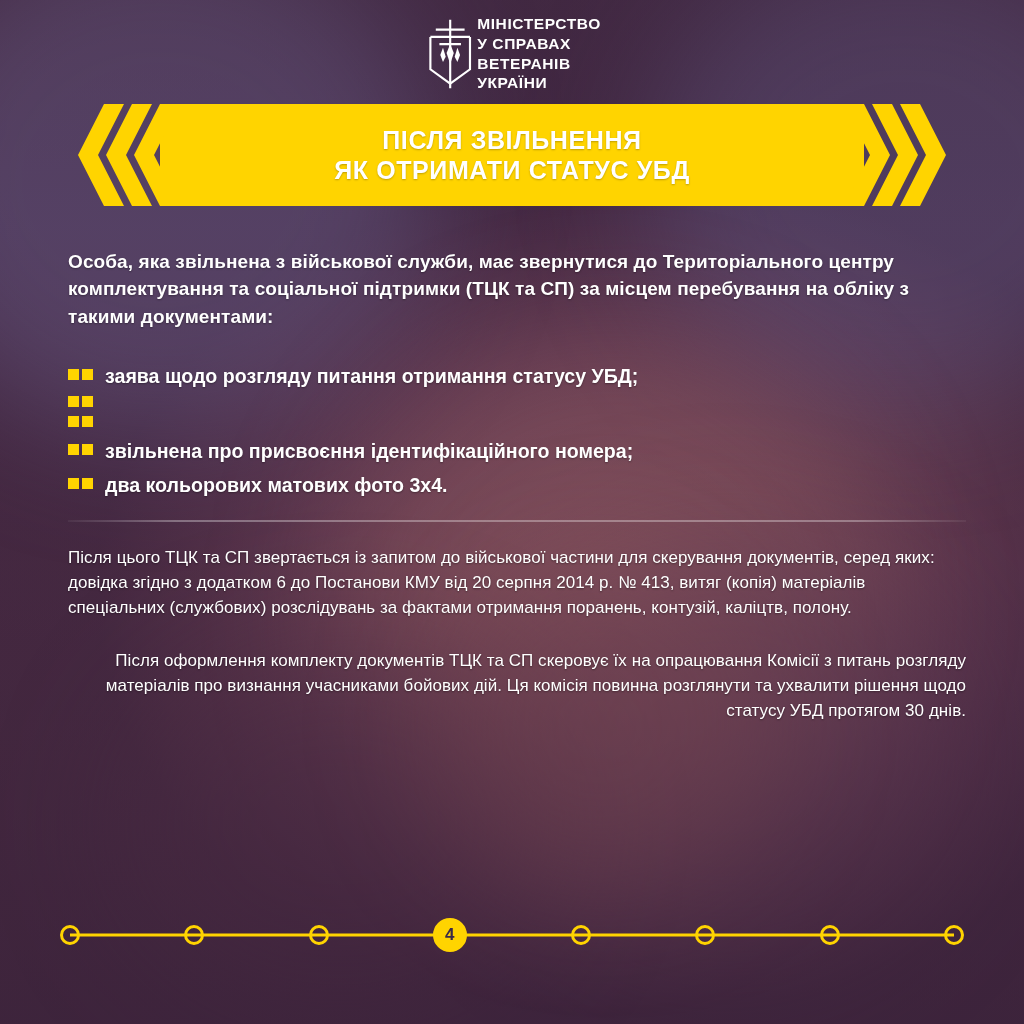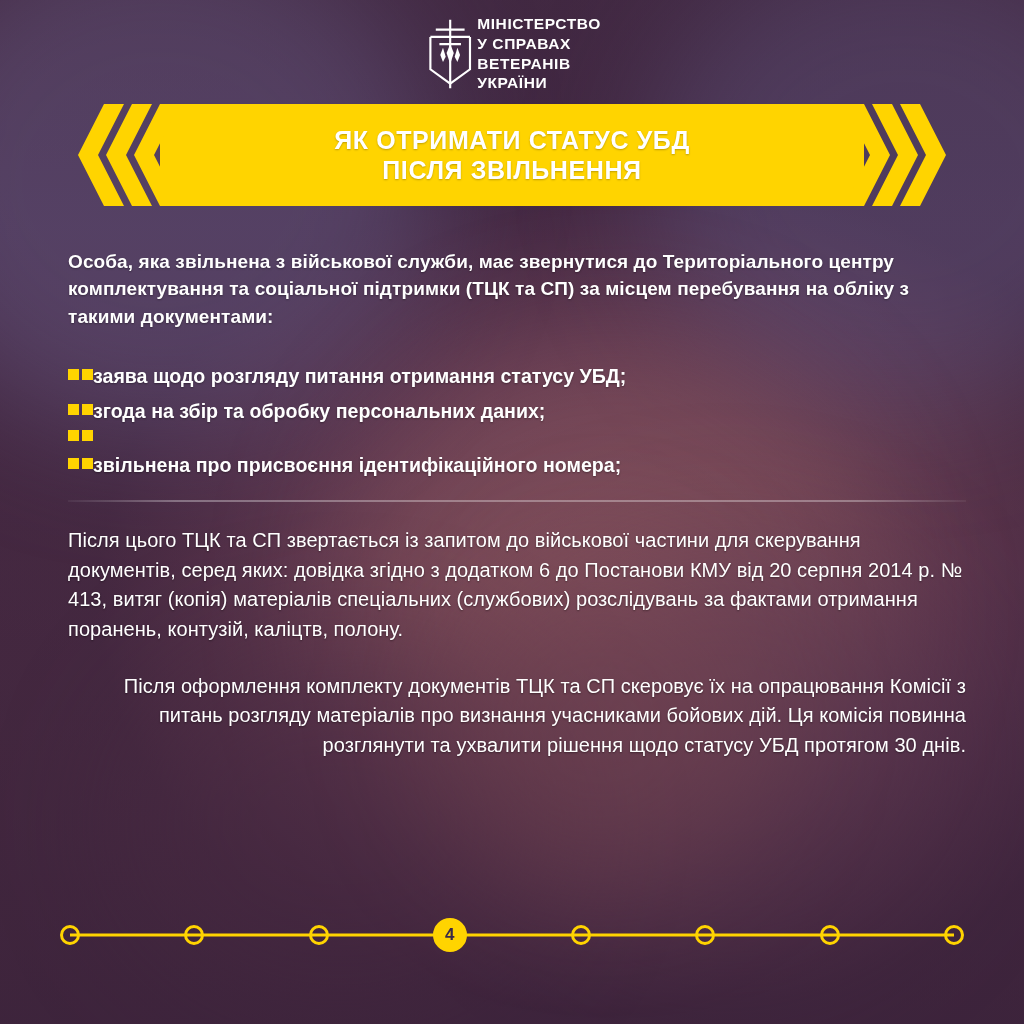--- a/index.html
+++ b/index.html
@@ -125,20 +125,21 @@
     text-shadow: 0 1px 2px rgba(0,0,0,.35);
   }
 
   .bullets {
     margin-top: 34px;
     list-style: none;
   }
   .bullet {
     display: flex;
     align-items: baseline;
+    gap: 12px;
     margin-bottom: 9px;
   }
   .bullet-mark {
     flex: 0 0 auto;
     display: inline-flex;
     gap: 3px;
     transform: translateY(-3px);
   }
   .bullet-mark i {
     display: block;
@@ -156,21 +157,21 @@
 
   .divider {
     margin: 22px 0 0 0;
     height: 2px;
     width: 100%;
     background: linear-gradient(90deg, rgba(255,255,255,.05) 0%, rgba(255,255,255,.32) 12%, rgba(255,255,255,.32) 88%, rgba(255,255,255,.05) 100%);
   }
 
   .para {
     color: #ffffff;
-    font-size: 20px;
+    font-size: 17px;
     line-height: 1.47;
     letter-spacing: .05px;
     text-shadow: 0 1px 2px rgba(0,0,0,.4);
   }
   .para.first { margin-top: 24px; }
   .para.second { margin-top: 28px; text-align: right; }
 
   
   .pager {
     position: absolute;
@@ -265,56 +266,62 @@
 
     <svg class="chev right" viewBox="0 0 102 102">
       <g fill="#ffd400">
         <polygon points="0,0 20,0 46,51 20,102 0,102 26,51"></polygon>
         <polygon points="28,0 48,0 74,51 48,102 28,102 54,51"></polygon>
         <polygon points="56,0 76,0 102,51 76,102 56,102 82,51"></polygon>
       </g>
     </svg>
 
     <div class="banner-title">
+      <span>ПІСЛЯ ЗВІЛЬНЕННЯ</span>
       <span>ЯК ОТРИМАТИ СТАТУС УБД</span>
-      <span>ПІСЛЯ ЗВІЛЬНЕННЯ</span>
     </div>
   </div>
 
   <div class="content">
 
     <p class="lead">Особа, яка звільнена з військової служби, має звернутися до Територіального центру комплектування та соціальної підтримки (ТЦК та СП)  за місцем перебування на обліку з такими документами:</p>
 
     <ul class="bullets">
       <li class="bullet">
         <span class="bullet-mark">
             <i></i>
             <i></i>
           </span>
         <span class="bullet-text">заява щодо розгляду питання отримання статусу УБД;</span>
       </li>
       <li class="bullet">
         <span class="bullet-mark">
             <i></i>
             <i></i>
           </span>
-        <span class="bullet-text">згода на збір та обробку персональних даних;</span>
       </li>
       <li class="bullet">
         <span class="bullet-mark">
             <i></i>
             <i></i>
           </span>
       </li>
       <li class="bullet">
         <span class="bullet-mark">
             <i></i>
             <i></i>
           </span>
         <span class="bullet-text">звільнена про присвоєння ідентифікаційного номера;</span>
+      </li>
+      <li class="bullet">
+        <span class="bullet-mark">
+            <i></i>
+            <i></i>
+          </span>
+        <span class="bullet-text">два кольорових матових фото 3х4.</span>
       </li>
     </ul>
 
     <div class="divider"></div>
 
     <p class="para first">Після цього ТЦК та СП звертається із запитом до військової частини для скерування документів, серед яких: довідка згідно з додатком 6 до Постанови КМУ від 20 серпня 2014 р. № 413, витяг (копія) матеріалів спеціальних (службових) розслідувань за фактами отримання поранень, контузій, каліцтв, полону.</p>
     <p class="para second">Після оформлення комплекту документів ТЦК та СП скеровує їх на опрацювання Комісії з питань розгляду матеріалів про визнання учасниками бойових дій. Ця комісія повинна розглянути та ухвалити рішення щодо статусу УБД протягом 30 днів.</p>
   </div>
 
   <div class="pager">

